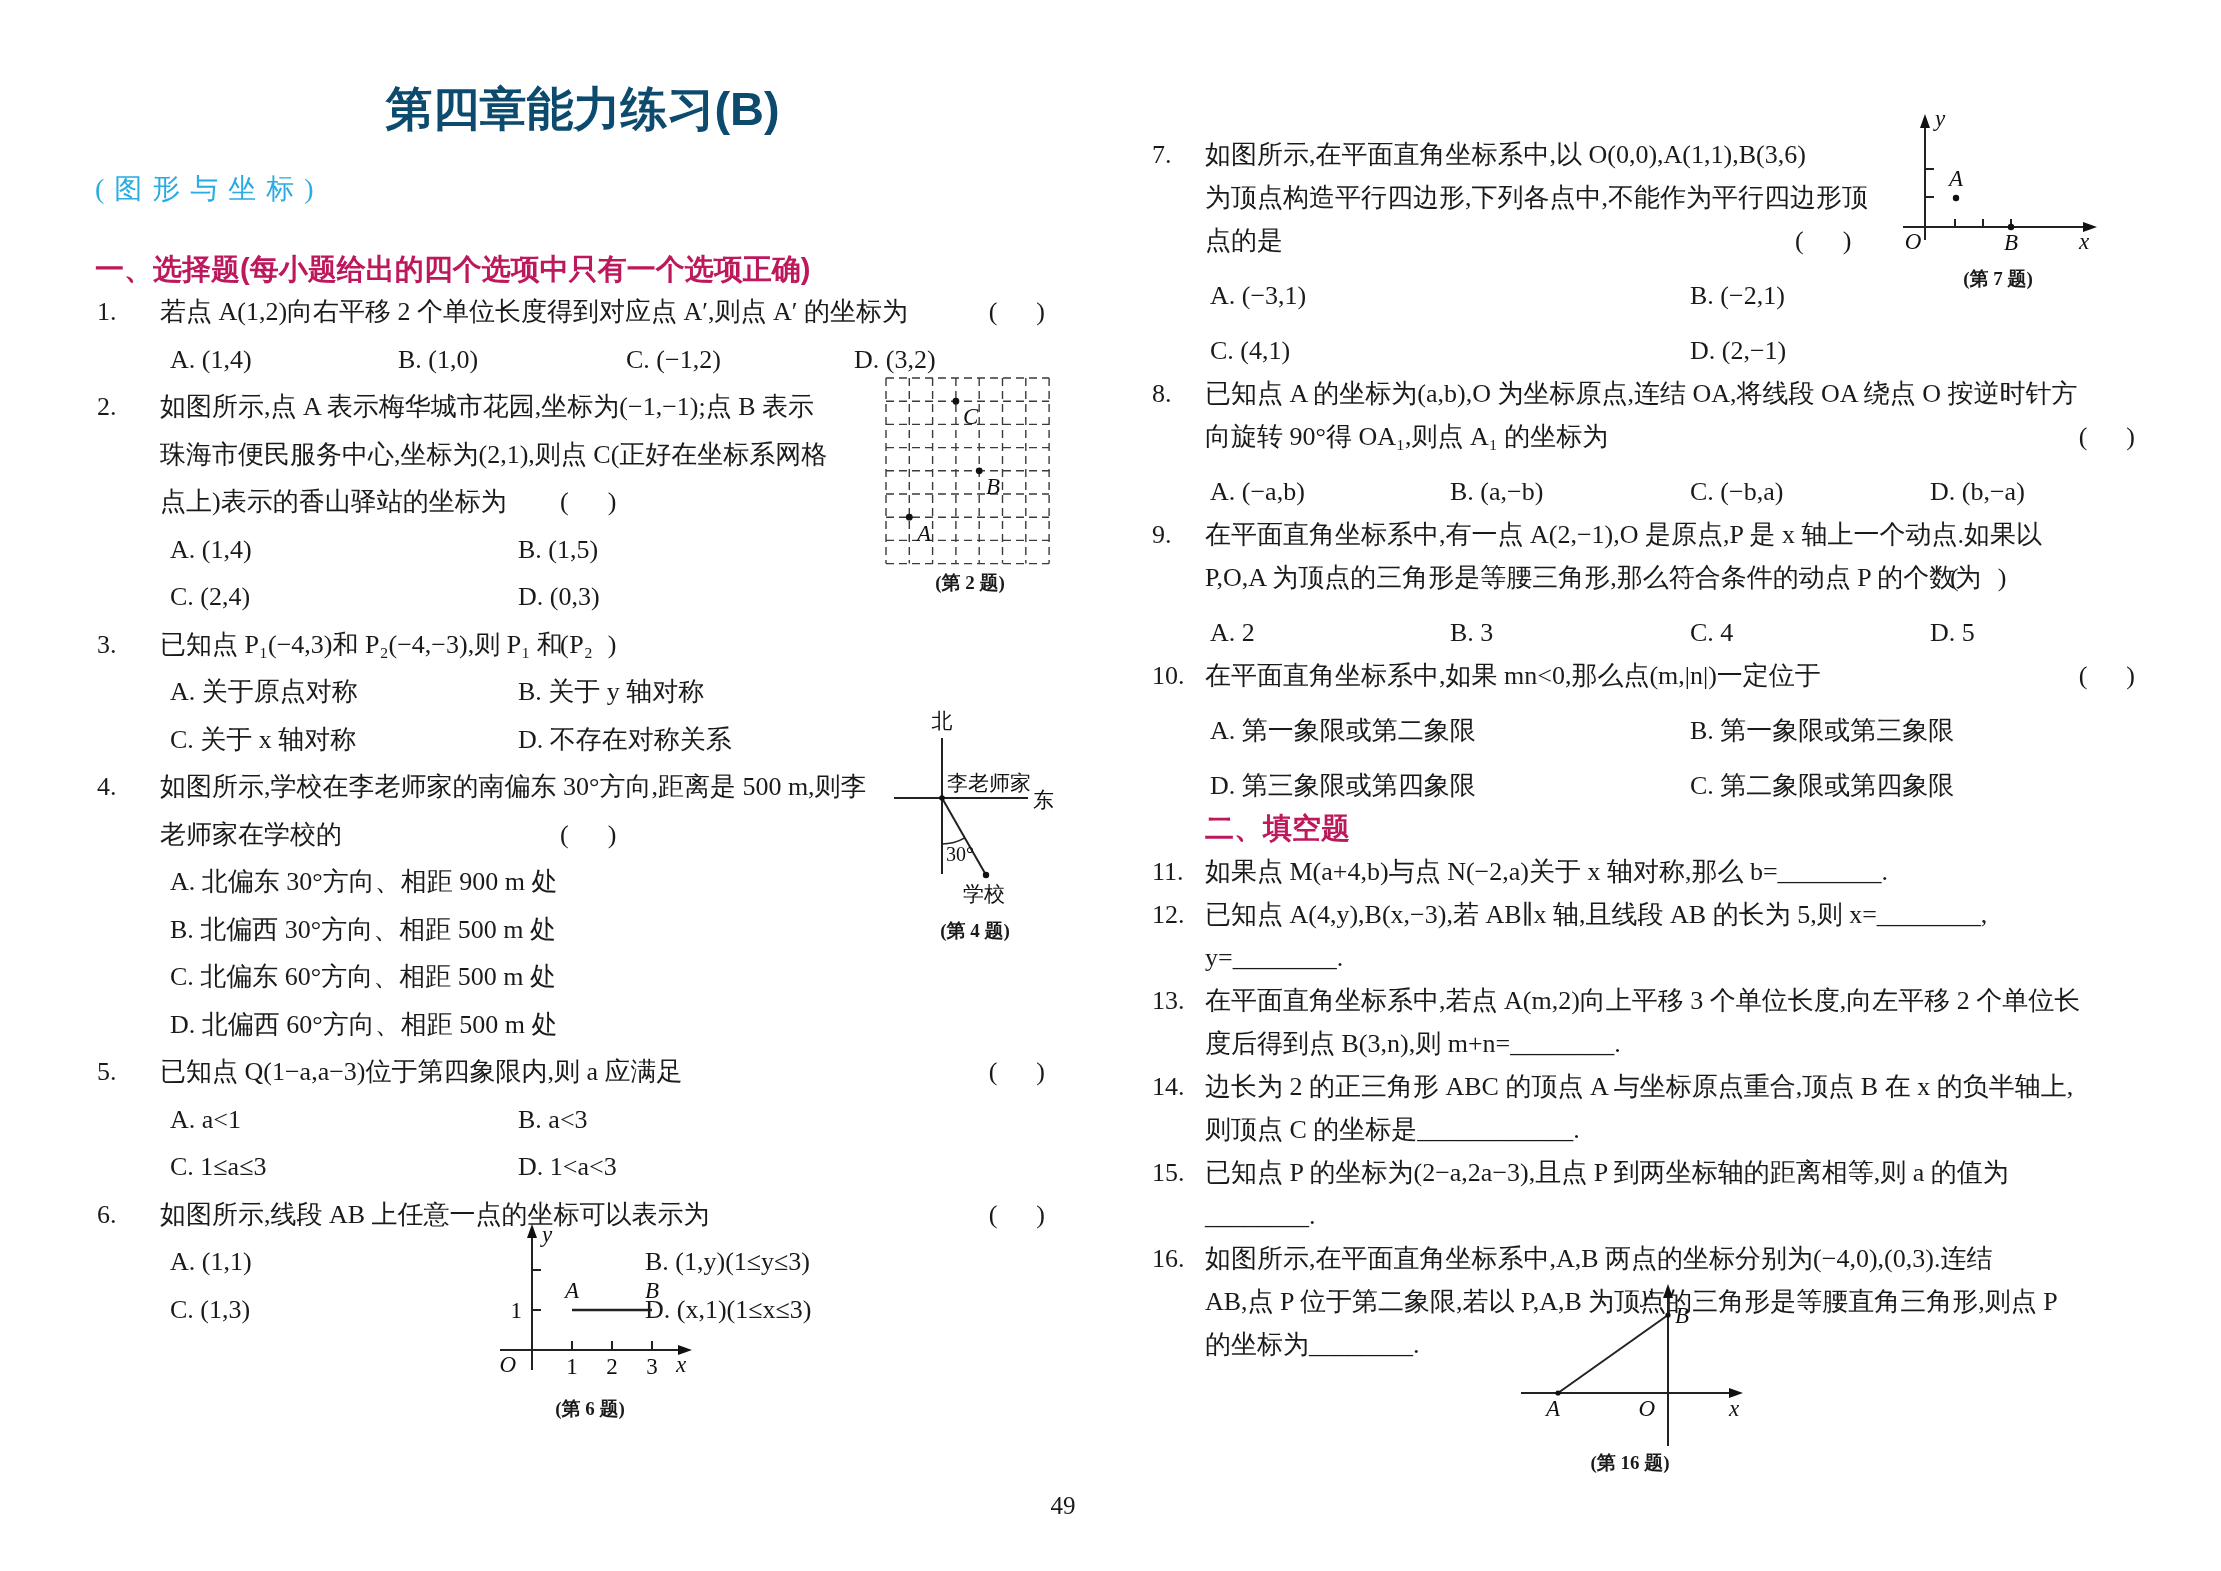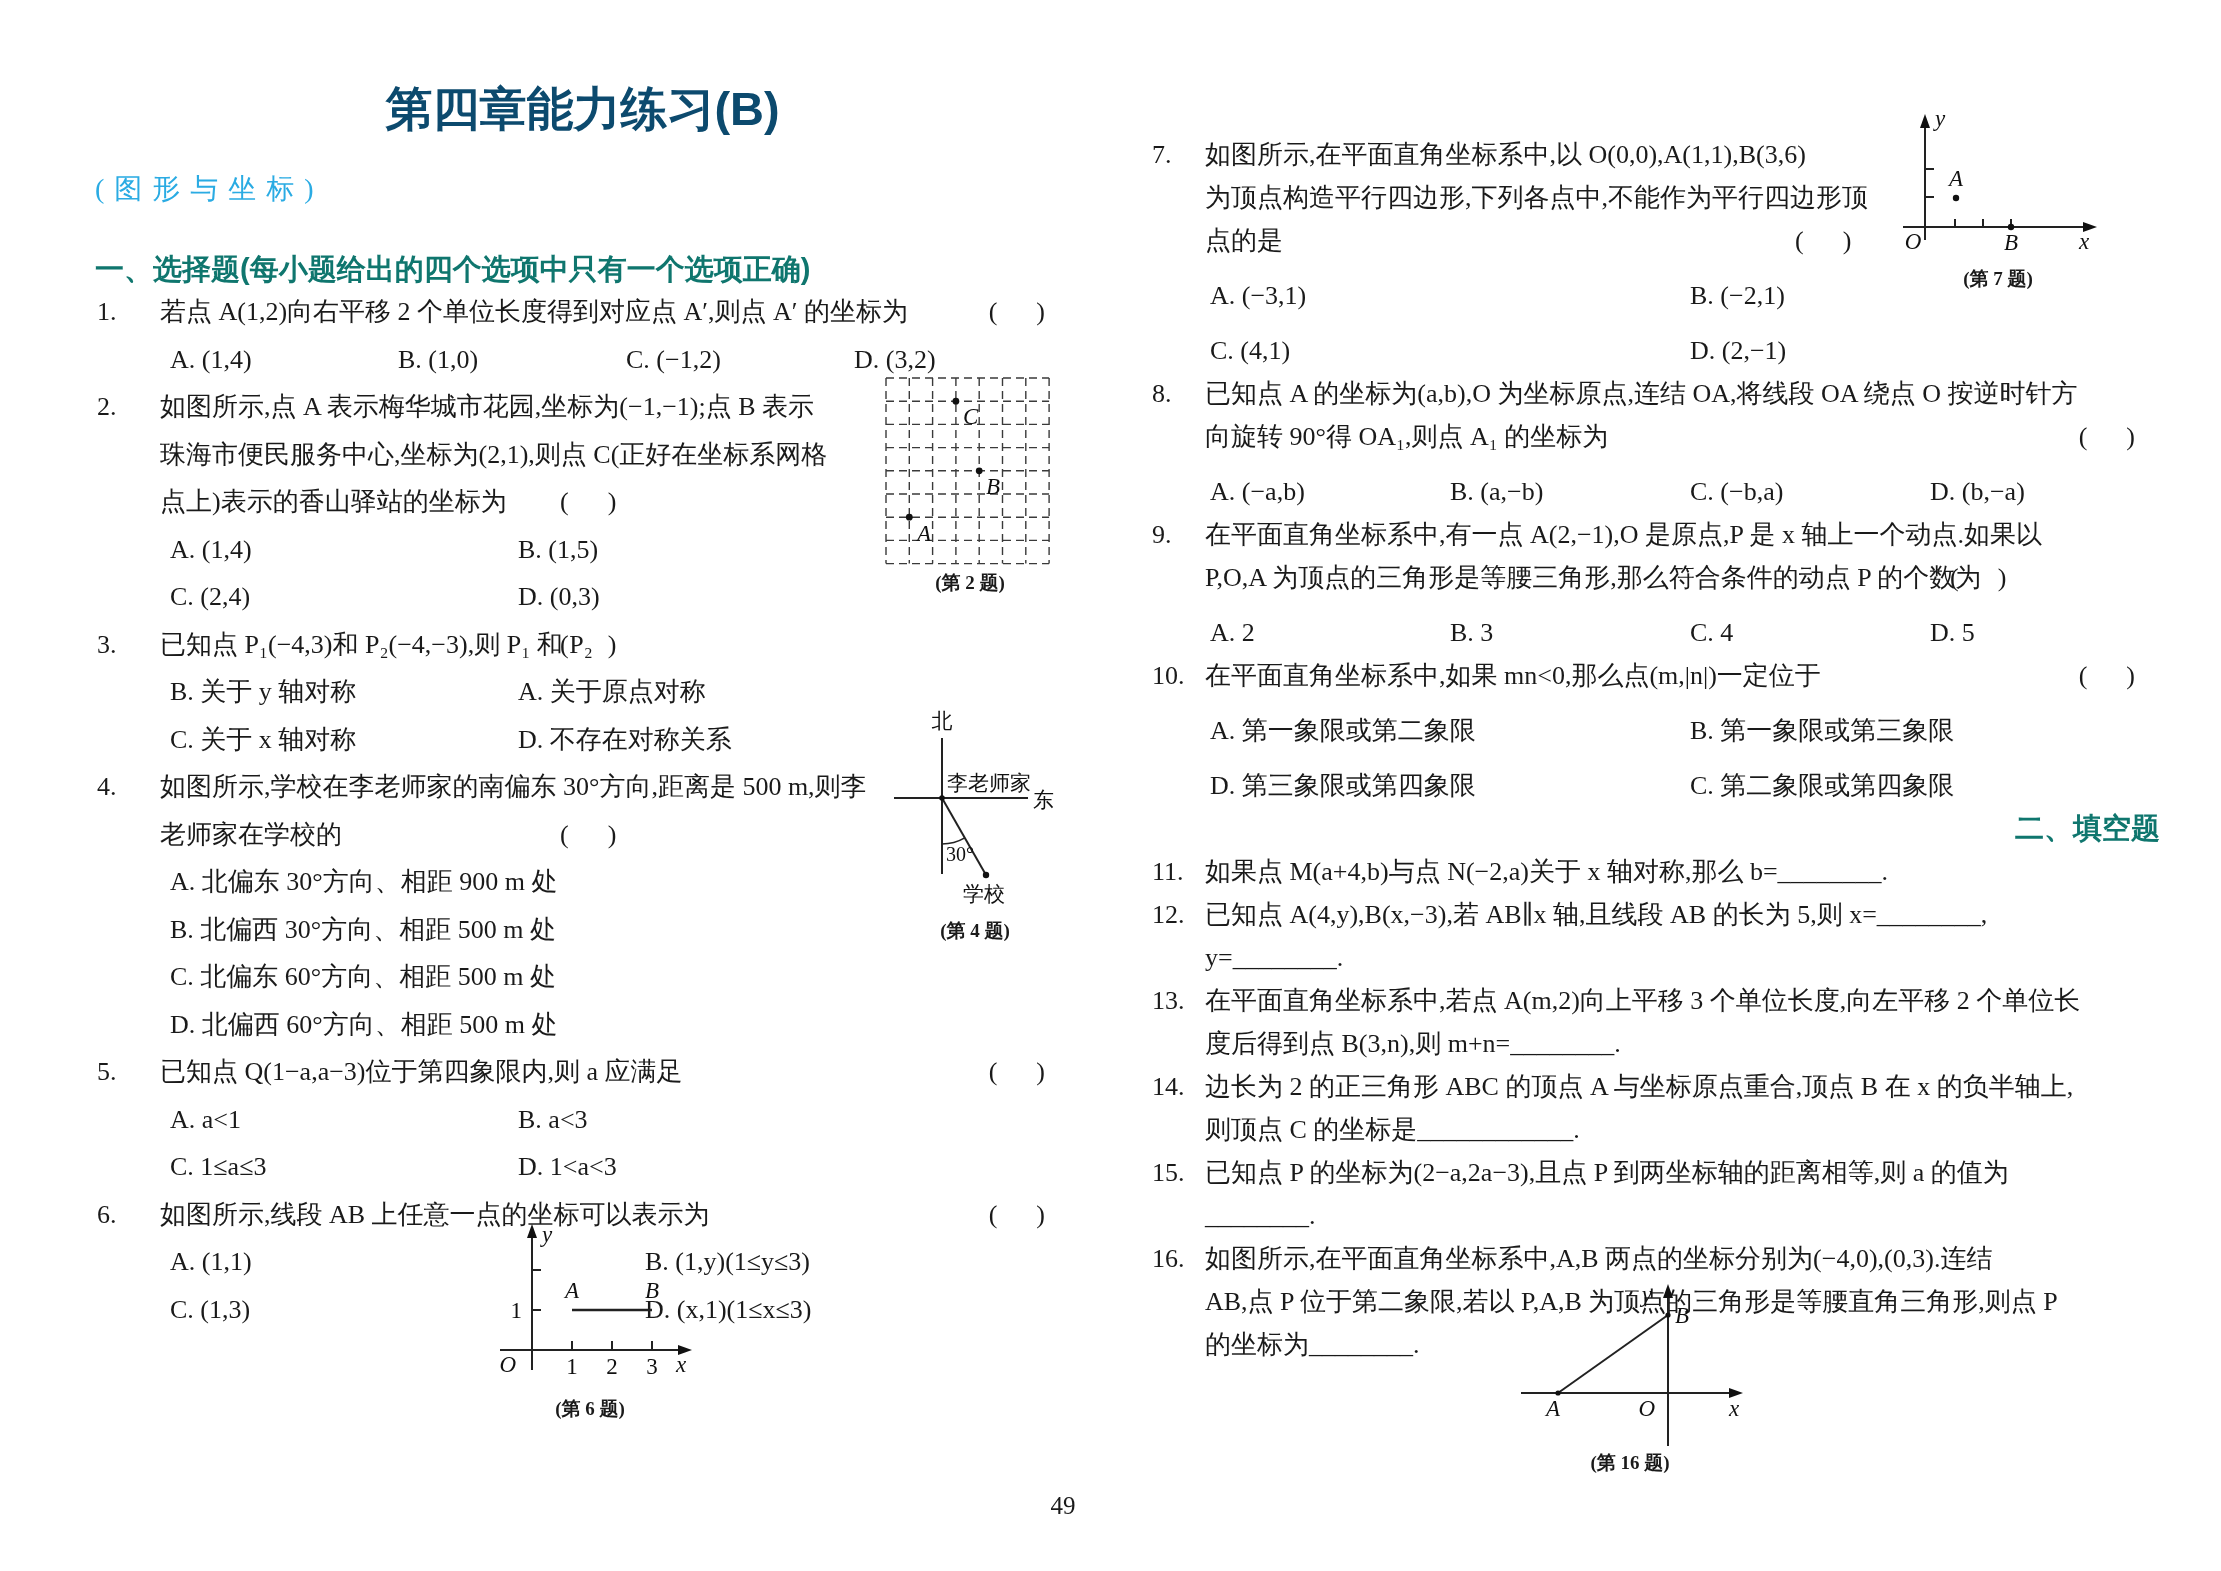--- a/index.html
+++ b/index.html
@@ -2,21 +2,21 @@
 <html><head>
 <meta charset="utf-8">
 <style>
   html,body{margin:0;padding:0;background:#e8e8e8;}
   .page{position:relative;width:2221px;height:1571px;background:#ffffff;overflow:hidden;
         font-family:"Liberation Serif","DejaVu Serif",serif;color:#1a1a1a;}
   .title{position:absolute;left:95px;top:78px;width:975px;text-align:center;
          font-family:"Liberation Sans","DejaVu Sans",sans-serif;font-weight:bold;font-size:47px;color:#0c4a6e;}
   .subtitle{position:absolute;left:95px;top:170px;width:975px;text-align:left;
             font-size:28px;color:#2aabe3;letter-spacing:10px;}
-  .sec{font-family:"Liberation Sans","DejaVu Sans",sans-serif;font-weight:bold;font-size:29px;color:#0f766e;text-align:right;}
+  .sec{font-family:"Liberation Sans","DejaVu Sans",sans-serif;font-weight:bold;font-size:29px;color:#be185d;}
   .sec1{position:absolute;left:95px;top:250px;}
   .colqs{position:absolute;font-size:26px;}
   .leftqs{left:95px;top:288px;width:975px;line-height:47.5px;}
   .rightqs{left:1150px;top:133px;width:1010px;line-height:43px;}
   .line{position:relative;padding-left:65px;}
   .rightqs .line{padding-left:55px;}
   .num{position:absolute;left:2px;top:0;}
   .optrow{display:flex;}
   .leftqs .optrow{padding-left:75px;}
   .rightqs .optrow{padding-left:60px;margin-top:12px;}
@@ -81,22 +81,22 @@
         <span class="opt">C. (2,4)</span>
           <span class="opt">D. (0,3)</span>
       </div>
     </div>
 
     <div class="q">
       <div class="line">
         <span class="num">3.</span><span>已知点 P₁(−4,3)和 P₂(−4,−3),则 P₁ 和 P₂</span><span class="br br-mid">(      )</span>
       </div>
       <div class="line optrow o2">
-        <span class="opt">B. 关于 y 轴对称</span>
-          <span class="opt">A. 关于原点对称</span>
+        <span class="opt">A. 关于原点对称</span>
+          <span class="opt">B. 关于 y 轴对称</span>
       </div>
       <div class="line optrow o2">
         <span class="opt">C. 关于 x 轴对称</span>
           <span class="opt">D. 不存在对称关系</span>
       </div>
     </div>
 
     <div class="q">
       <div class="line">
         <span class="num">4.</span><span>如图所示,学校在李老师家的南偏东 30°方向,距离是 500 m,则李</span>

